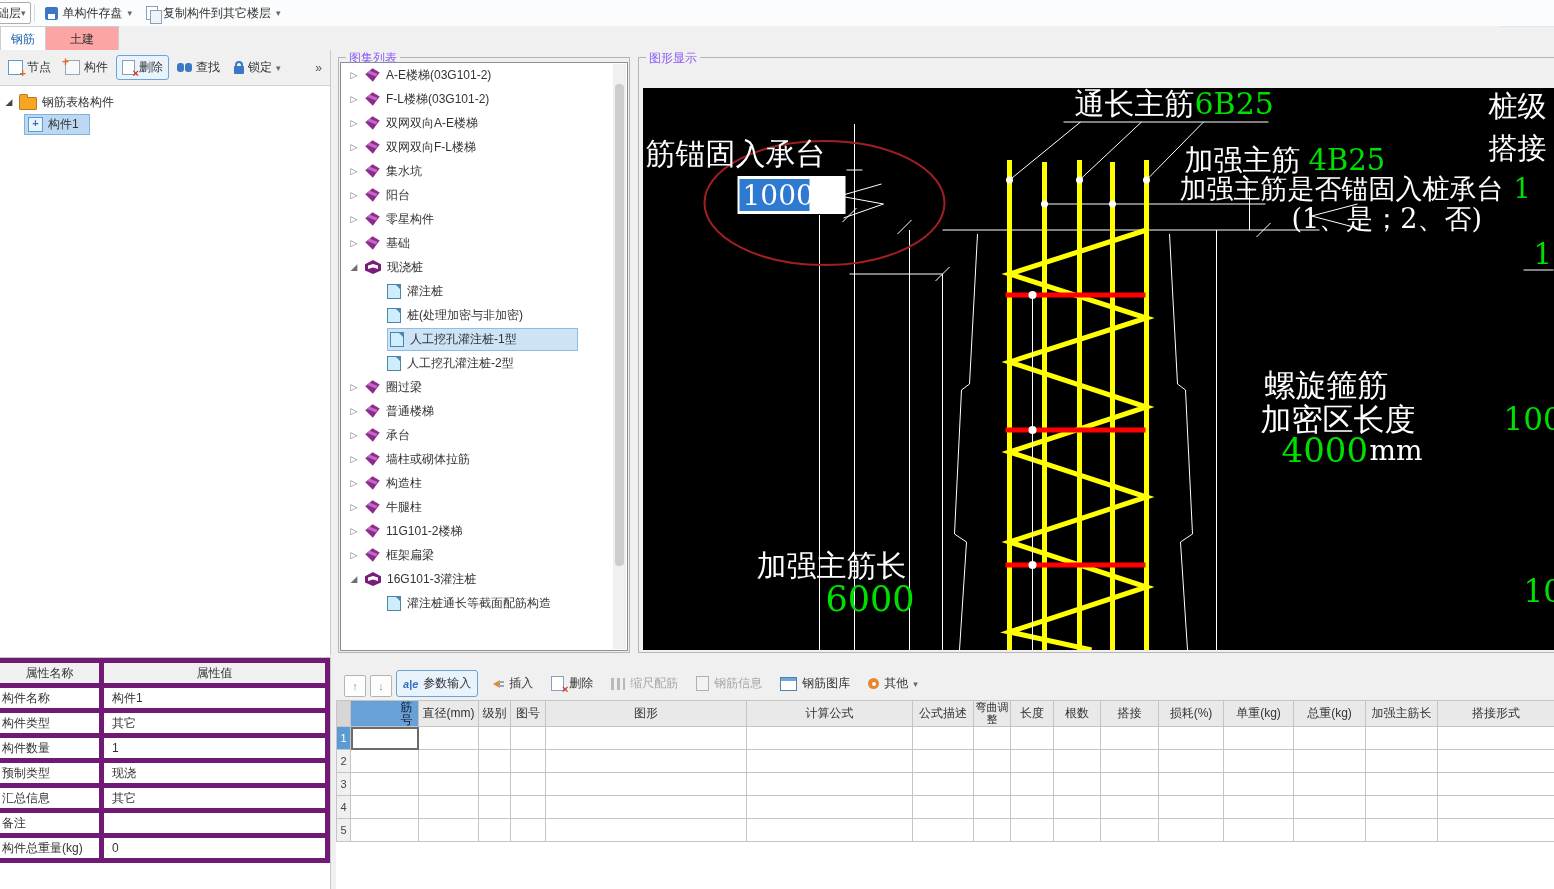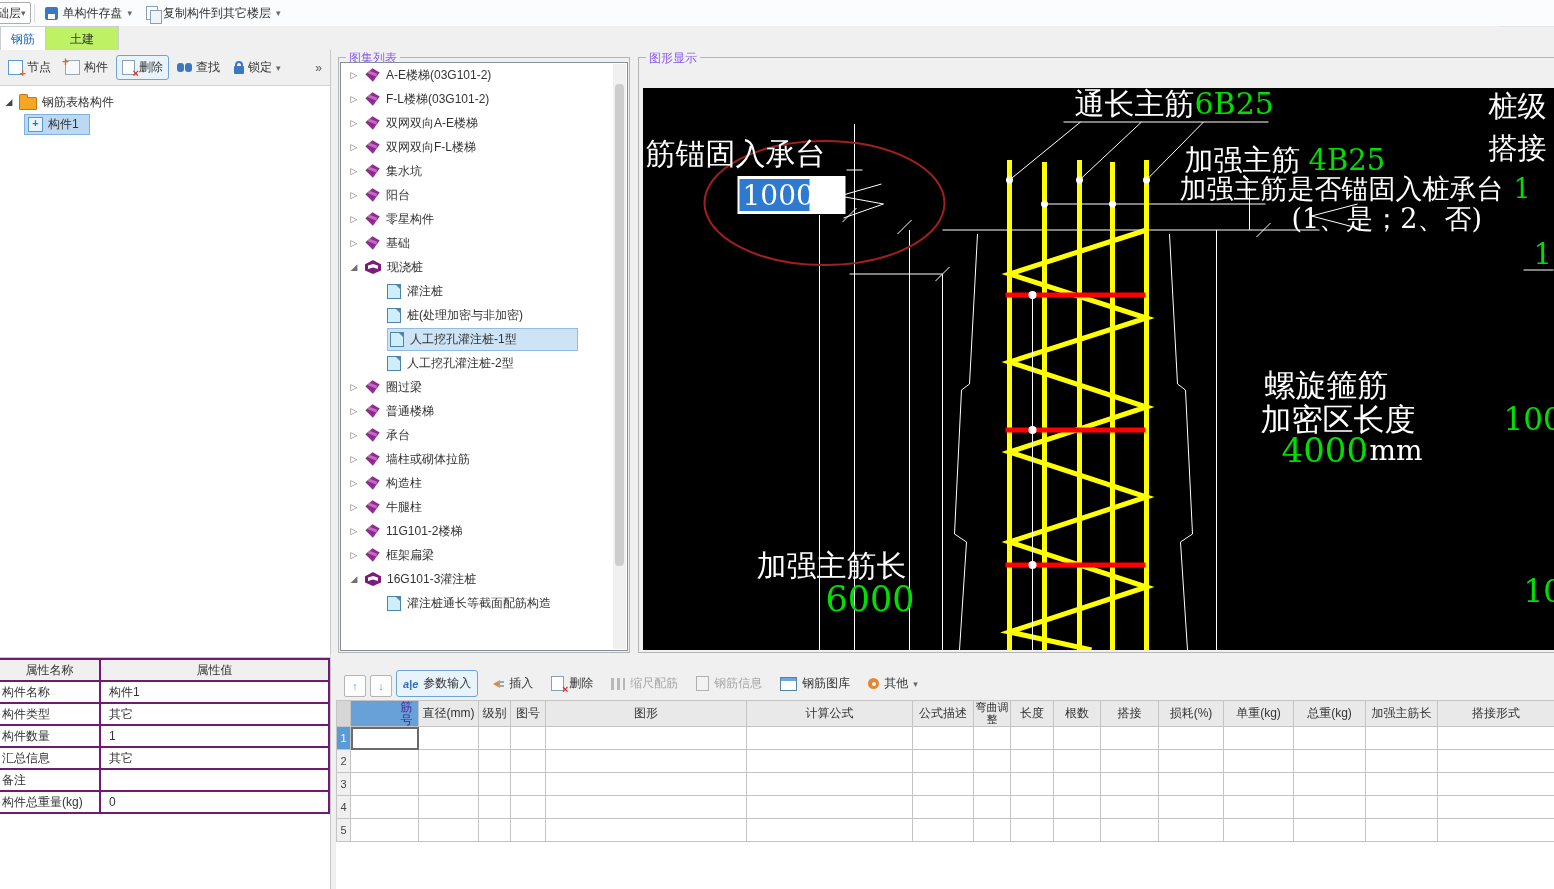--- a/index.html
+++ b/index.html
@@ -10,21 +10,21 @@
           border-bottom:1px solid #e2e5e9;display:flex;align-items:center;}
   .combo{height:20px;border:1px solid #adadad;background:#fff;display:flex;align-items:center;
          padding:0 4px 0 2px;margin-left:-6px;border-radius:2px;}
   .tbtn{display:flex;align-items:center;gap:5px;padding:0 7px;height:24px;cursor:default;}
   .caret{color:#666;font-size:9px;}
   .vsep{width:1px;height:18px;background:#d8dbe0;margin:0 3px;}
   
   .tabstrip{position:absolute;left:0;top:26px;width:1500px;height:24px;background:#f0f0f0;display:flex;}
   .tab{height:24px;display:flex;align-items:center;justify-content:center;font-size:12px;}
   .tab.active{width:44px;background:#fff;color:#1a66b0;border:1px solid #c9cdd4;border-bottom:none;}
-  .tab.inactive{width:72px;background:#bef264;color:#333;border:1px solid #c9cdd4;border-bottom:none;border-left:none;}
+  .tab.inactive{width:72px;background:#fca5a5;color:#333;border:1px solid #c9cdd4;border-bottom:none;border-left:none;}
   
   .i{display:inline-block;position:relative;flex:none;}
   .i-save{width:13px;height:13px;background:#3b78c3;border-radius:2px;}
   .i-save::after{content:"";position:absolute;left:3px;bottom:1px;width:7px;height:5px;background:#fff;}
   .i-copy{width:10px;height:12px;background:#fff;border:1px solid #8aa0b8;}
   .i-copy::after{content:"";position:absolute;left:3px;top:3px;width:10px;height:12px;background:#eef4fa;border:1px solid #8aa0b8;}
   .i-node{width:13px;height:13px;background:#fff;border:1px solid #5a9bd5;}
   .i-node::after{content:"+";position:absolute;right:-4px;bottom:-5px;color:#e8641e;font-weight:bold;font-size:11px;}
   .i-compadd{width:13px;height:13px;background:#f6f8fa;border:1px solid #9aa7b8;}
   .i-compadd::after{content:"+";position:absolute;left:-4px;top:-6px;color:#e8641e;font-weight:bold;font-size:12px;}
@@ -79,37 +79,37 @@
   .sbar{position:absolute;right:1px;top:1px;width:13px;height:585px;background:#f0f0f0;}
   .sbar .thumb{position:absolute;left:2px;top:20px;width:9px;height:482px;background:#cdcdcd;border-radius:4px;}
   
   .gfxwrap{position:absolute;left:636px;top:50px;width:918px;height:605px;}
   .gfx-gb{left:2px;top:7px;right:0;bottom:2px;border-right:none;}
   .canvas{position:absolute;left:7px;top:38px;width:911px;height:562px;background:#000;}
   .canvas svg{display:block;}
   
   .props{position:absolute;left:0;top:657px;width:330px;height:232px;background:#fff;border-top:1px solid #c6c6c6;border-right:1px solid #c9c9c9;}
   .propgrid{border-collapse:collapse;width:330px;table-layout:fixed;}
-  .propgrid th,.propgrid td{border:2px solid #701a75;height:20px;font-weight:normal;font-size:12px;padding:0 2px;overflow:hidden;white-space:nowrap;}
+  .propgrid th,.propgrid td{border:5px solid #701a75;height:20px;font-weight:normal;font-size:12px;padding:0 2px;overflow:hidden;white-space:nowrap;}
   .propgrid th{background:#f0f0f0;text-align:center;}
   .propgrid td.val{padding-left:8px;}
   .propgrid tr td:first-child{border-left:none;}
   .propgrid tr th:first-child{border-left:none;}
   
   .bottom{position:absolute;left:336px;top:655px;width:1218px;height:234px;background:#fff;}
   .bt-top{height:42px;background:#f0f0f0;display:flex;align-items:flex-end;padding:0 0 3px 8px;gap:4px;}
   .bbtn{display:flex;align-items:center;gap:5px;padding:4px 6px;border:1px solid transparent;border-radius:3px;font-size:12px;}
   .bbtn.outlined{border-color:#6da4d8;background:#e9f3fc;}
   .bbtn.disabled{color:#a6a6a6;}
   .sqbtn{width:20px;height:20px;border:1px solid #b4b4b4;background:#fdfdfd;border-radius:2px;
          display:flex;align-items:center;justify-content:center;}
   .rtable{border-collapse:collapse;table-layout:fixed;width:1218px;}
   .rtable th,.rtable td{border:1px solid #c4c4c4;height:22px;padding:0;font-weight:normal;font-size:12px;overflow:hidden;}
   .rtable thead th{background:#e9e9e9;color:#333;line-height:1.05;}
-  .rtable thead th.hsel{background:#68a0d8;color:#4c1d95;padding-left:44px;}
+  .rtable thead th.hsel{background:#68a0d8;color:#0f172a;padding-left:44px;}
   .rtable thead th.corner{background:#d6d6d6;}
   .rtable th.small{font-size:11px;}
   .rtable tbody th{background:#f0f0f0;color:#444;font-size:11px;}
   .rtable tbody th.rnsel{background:#5b9bd5;color:#fff;}
   .rtable td{background:#fff;}
   .rtable td.sel{outline:2px solid #6b6b6b;outline-offset:-2px;}
   .cad{font-family:"DejaVu Serif","Liberation Serif",serif;}
 </style>
 </head>
 <body>
@@ -413,20 +413,24 @@
             <td>构件名称</td>
             <td class="val">构件1</td>
           </tr>
       <tr>
             <td>构件类型</td>
             <td class="val">其它</td>
           </tr>
       <tr>
             <td>构件数量</td>
             <td class="val">1</td>
+          </tr>
+      <tr>
+            <td>预制类型</td>
+            <td class="val">现浇</td>
           </tr>
       <tr>
             <td>汇总信息</td>
             <td class="val">其它</td>
           </tr>
       <tr>
             <td>备注</td>
             <td class="val"></td>
           </tr>
       <tr>

